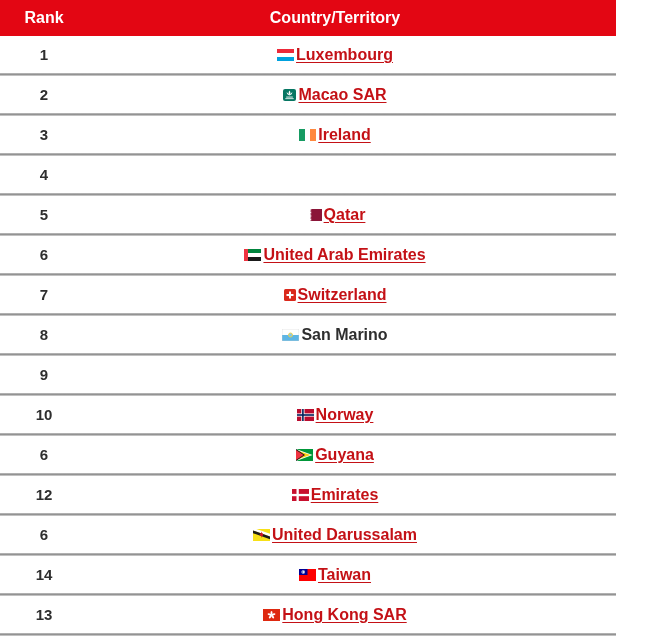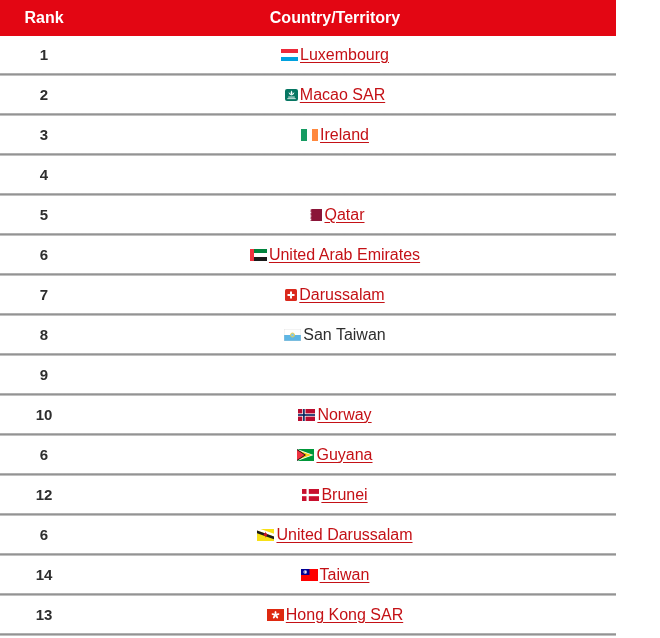--- a/index.html
+++ b/index.html
@@ -31,21 +31,21 @@
   .sep {
     height: 3px;
     background: linear-gradient(180deg, #c6c6c6 0%, var(--sep-dark, #8c8c8c) 45%, var(--sep-light, #d8d8d8) 100%);
   }
   .rank-num {
     font-weight: 700; font-size: 15px;
     color: var(--plain-text, #2e2e2e);
   }
   a.country-link {
     display: inline-flex; align-items: center;
-    font-weight: 400; font-size: 16px;
+    font-weight: 700; font-size: 16px;
     color: var(--link, #c41116);
     text-decoration: underline;
     text-decoration-thickness: 1px;
     text-underline-offset: 2px;
     cursor: pointer;
   }
   a.country-link.plain {
     color: var(--plain-text, #2e2e2e);
     text-decoration: none;
     cursor: default;
@@ -194,21 +194,21 @@
       </div>
       <div class="cell country-col">
         <a class="country-link">
           <span class="flag">
                 <svg width="12" height="12">
                   <rect width="12" height="12" rx="1.5" fill="#DA291C"></rect>
                   <rect x="5" y="2.5" width="2" height="7" fill="#fff"></rect>
                   <rect x="2.5" y="5" width="7" height="2" fill="#fff"></rect>
                 </svg>
               </span>
-          <span class="label">Darussalam</span>
+          <span class="label">Switzerland</span>
         </a>
       </div>
       <div class="cell filler-col"></div>
     </div>
     <div class="sep"></div>
   </div>
 
   <div>
     <div class="row">
       <div class="cell rank-col">
@@ -217,21 +217,21 @@
       <div class="cell country-col">
         <a class="country-link plain">
           <span class="flag">
                 <svg width="17" height="12">
                   <rect width="17" height="6" fill="#fff"></rect>
                   <rect y="6" width="17" height="6" fill="#5EB6E4"></rect>
                   <rect width="17" height="12" fill="none" stroke="#d0d0d0" stroke-width="0.5"></rect>
                   <circle cx="8.5" cy="6" r="2" fill="#85C9E8" stroke="#F4D03F" stroke-width="0.9"></circle>
                 </svg>
               </span>
-          <span class="label">San Taiwan</span>
+          <span class="label">San Marino</span>
         </a>
       </div>
       <div class="cell filler-col"></div>
     </div>
     <div class="sep"></div>
   </div>
 
   <div>
     <div class="row">
       <div class="cell rank-col">
@@ -297,21 +297,21 @@
       </div>
       <div class="cell country-col">
         <a class="country-link">
           <span class="flag">
                 <svg width="17" height="12">
                   <rect width="17" height="12" fill="#C8102E"></rect>
                   <rect x="4.5" width="2.3" height="12" fill="#fff"></rect>
                   <rect y="4.9" width="17" height="2.3" fill="#fff"></rect>
                 </svg>
               </span>
-          <span class="label">Brunei</span>
+          <span class="label">Emirates</span>
         </a>
       </div>
       <div class="cell filler-col"></div>
     </div>
     <div class="sep"></div>
   </div>
 
   <div>
     <div class="row">
       <div class="cell rank-col">

